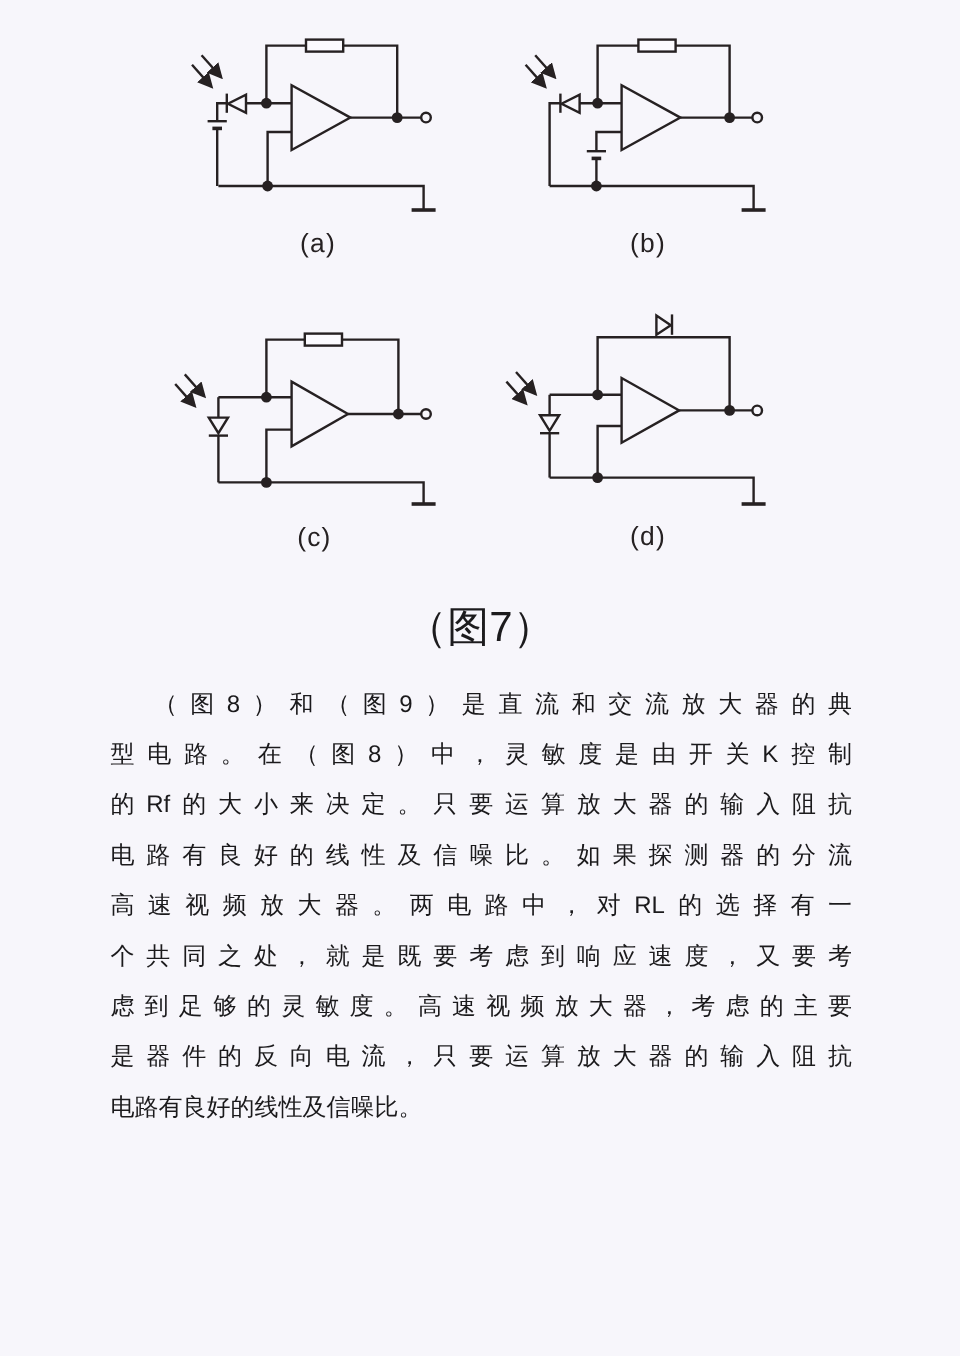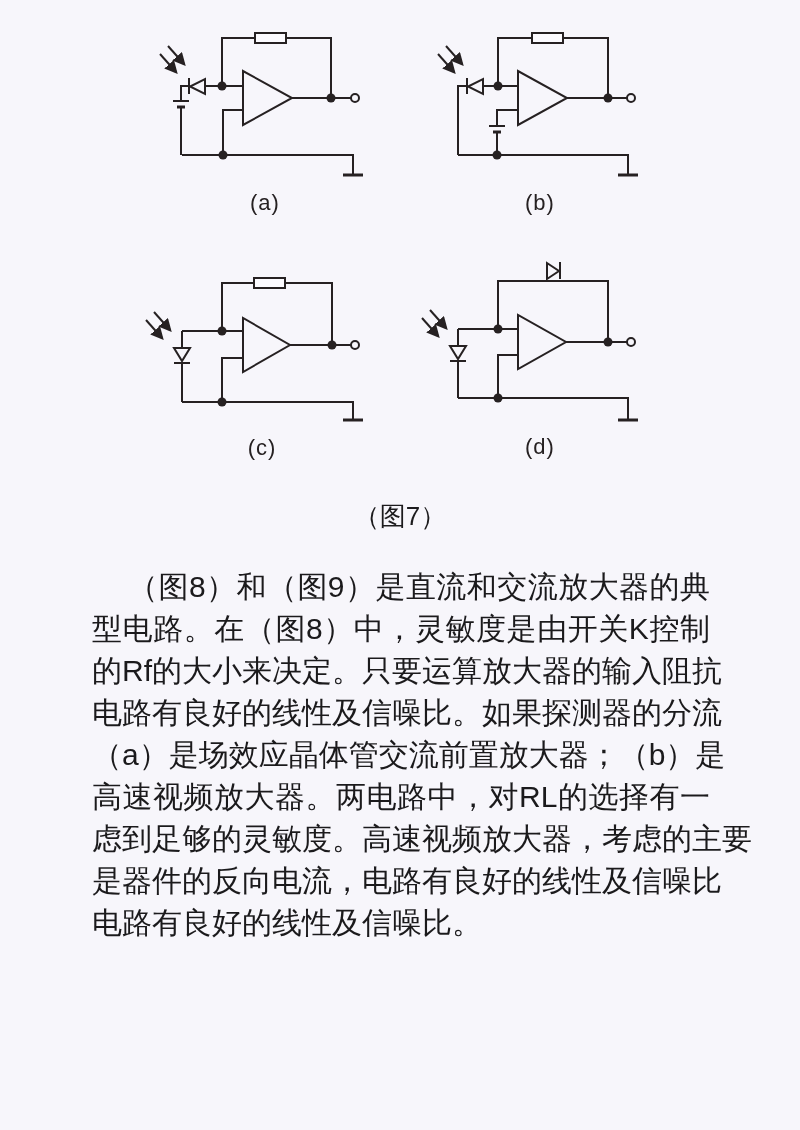--- a/index.html
+++ b/index.html
@@ -13,25 +13,25 @@
   }
   .figure-area{position:absolute;left:0;top:0;width:800px;height:560px;}
   .circuit{position:absolute;}
   .circuit svg{display:block;}
   .fig-label{
     position:absolute;width:44px;text-align:center;
     font-size:22px;color:#262122;letter-spacing:1px;
   }
   .caption{
     position:absolute;left:0;top:499px;width:800px;
-    text-align:center;font-size:26px;color:#1c1b1d;
+    text-align:center;font-size:35px;color:#1c1b1d;
   }
   .text-block{
     position:absolute;left:92px;top:566px;width:618px;
-    font-size:30px;line-height:42px;color:#1b1a1c;
+    font-size:20px;line-height:42px;color:#1b1a1c;
   }
   .tline{
     text-align:justify;
     text-align-last:justify;
     white-space:nowrap;
   }
   .tline.indent{text-indent:36px;}
   .tline.last{text-align-last:left;}
 </style>
 </head>
@@ -202,20 +202,20 @@
     <div class="fig-label" style="left:518px;top:434px;">(d)</div>
 
     <div class="caption">（图7）</div>
   </div>
 
   <div class="text-block">
     <div class="tline indent">（图8）和（图9）是直流和交流放大器的典</div>
     <div class="tline">型电路。在（图8）中，灵敏度是由开关K控制</div>
     <div class="tline">的Rf的大小来决定。只要运算放大器的输入阻抗</div>
     <div class="tline">电路有良好的线性及信噪比。如果探测器的分流</div>
-    <div class="tline">（a）是场效应晶体管交流前置放大器；（b）是</div>
     <div class="tline">高速视频放大器。两电路中，对RL的选择有一</div>
+    <div class="tline">个共同之处，就是既要考虑到响应速度，又要考</div>
     <div class="tline">虑到足够的灵敏度。高速视频放大器，考虑的主要</div>
-    <div class="tline">是器件的反向电流，电路有良好的线性及信噪比</div>
+    <div class="tline">是器件的反向电流，只要运算放大器的输入阻抗</div>
     <div class="tline last">电路有良好的线性及信噪比。</div>
   </div>
 
 </div>
 
 </body></html>

